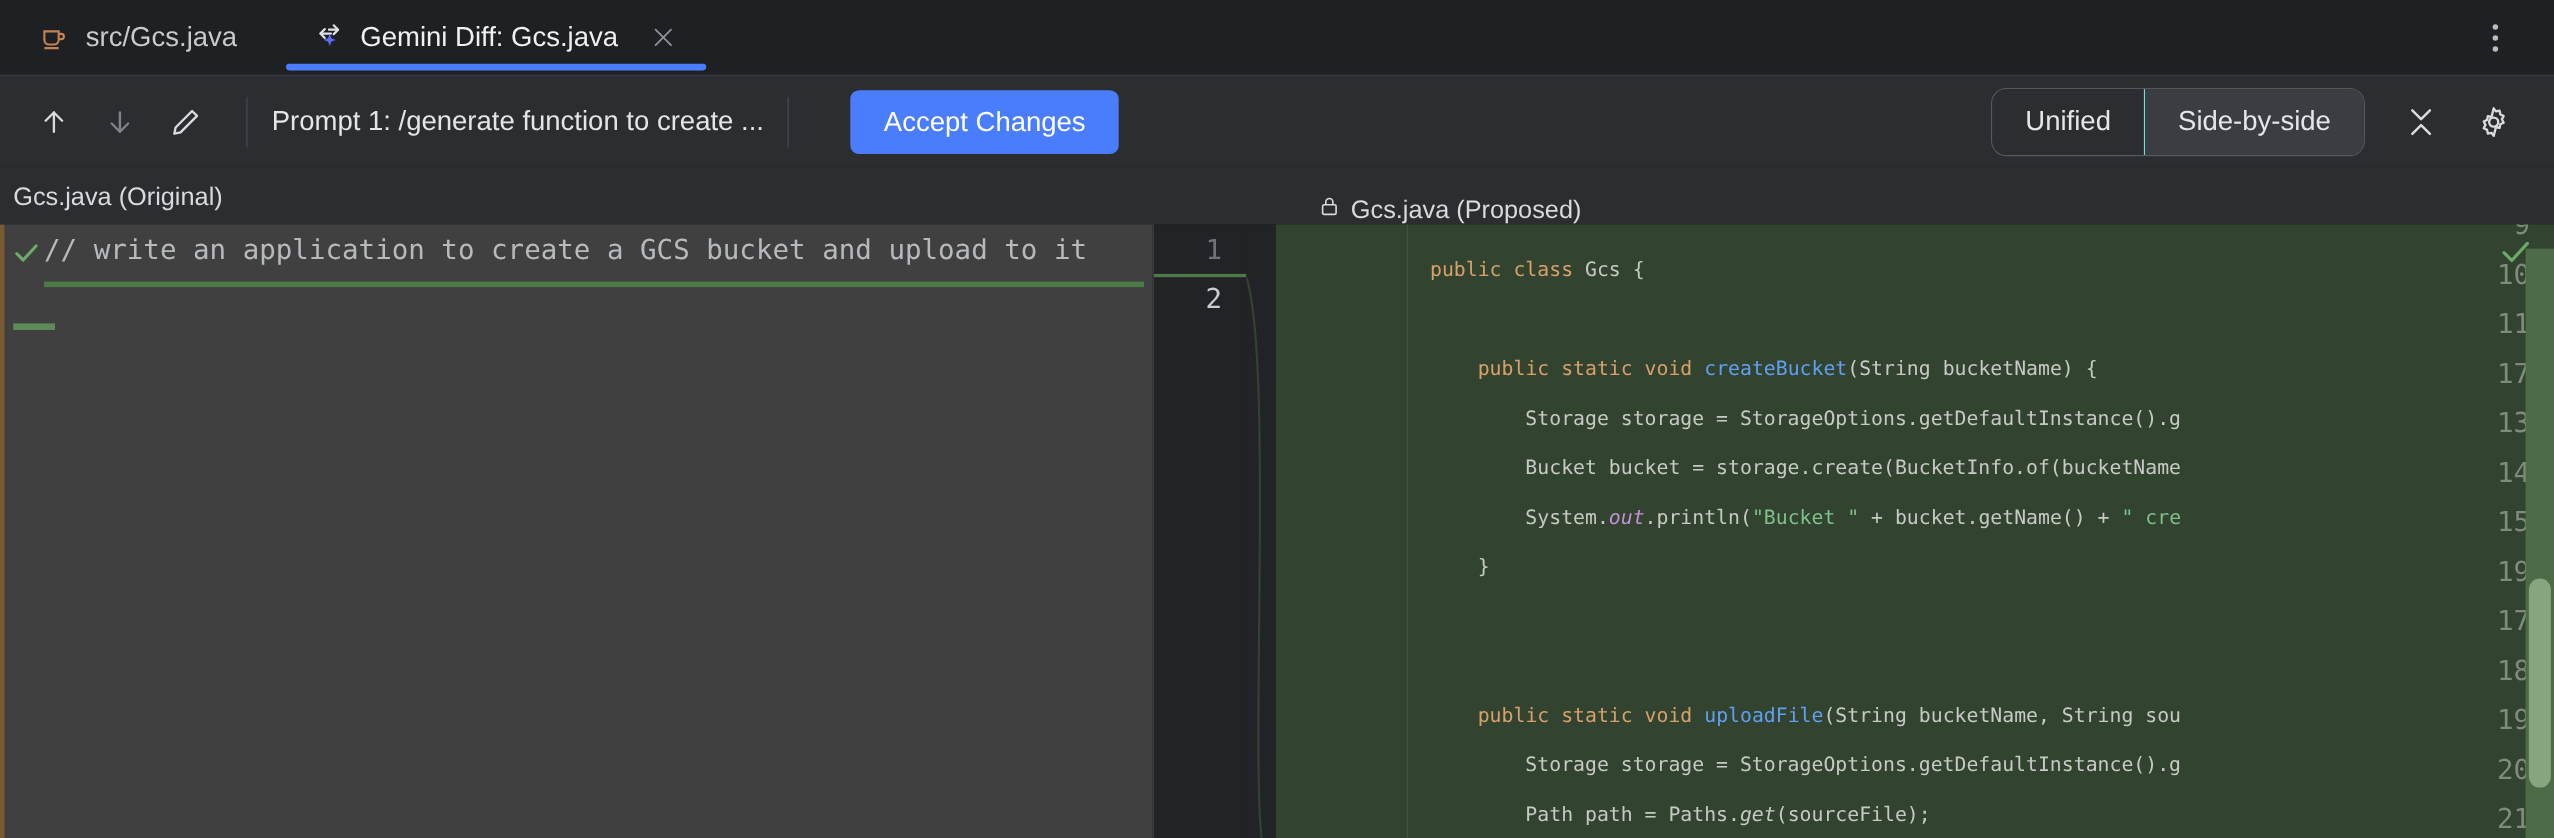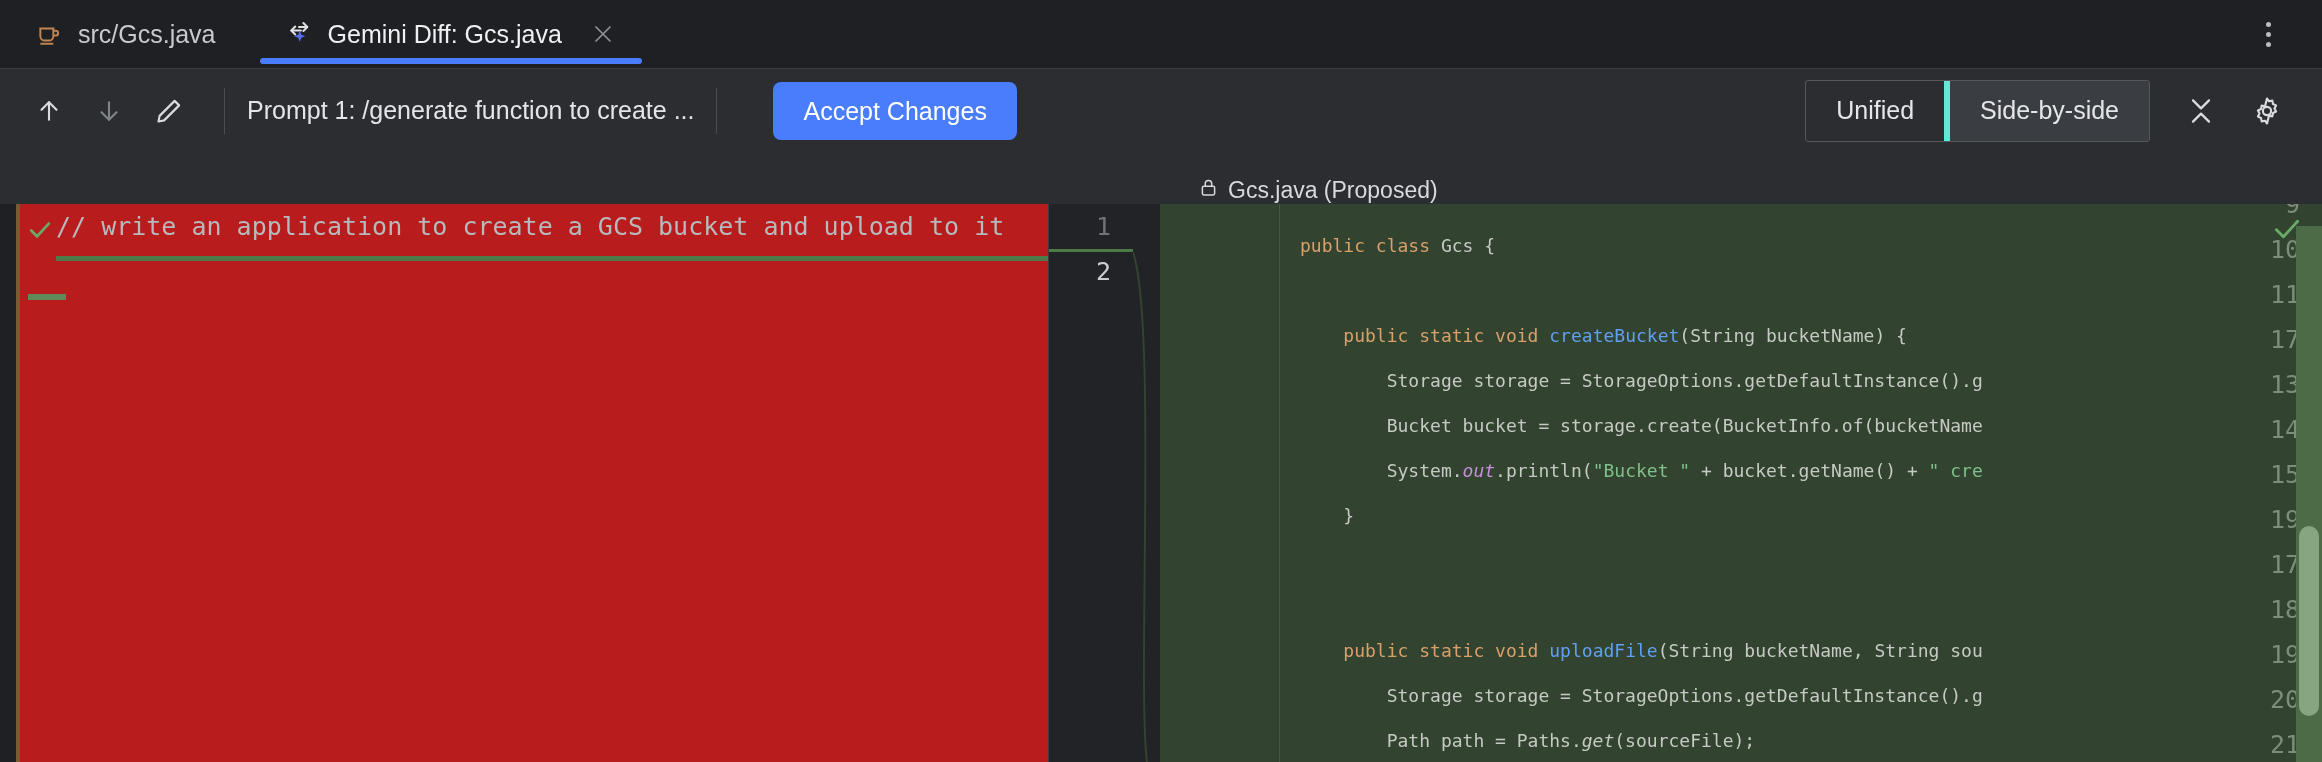--- a/index.html
+++ b/index.html
@@ -62,52 +62,52 @@
     margin-left:34px;
     background:#4a7dfc; color:#ffffff;
     font-size:25px; font-family:"Liberation Sans", sans-serif;
     border:none; border-radius:8px;
     padding:0 30px; height:58px; line-height:58px;
     white-space:nowrap; cursor:pointer;
   }
   .tb-right { margin-left:auto; display:flex; align-items:center; gap:6px; }
   .seg {
     display:flex; align-items:stretch;
-    border:1px solid #55585d; border-radius:3px; overflow:hidden;
+    border:1px solid #55585d; border-radius:14px; overflow:hidden;
     height:62px; margin-right:18px;
   }
   .seg button {
     background:transparent; border:none; color:#e4e6e9;
     font-family:"Liberation Sans", sans-serif; font-size:25px;
     padding:0 30px; cursor:pointer; white-space:nowrap;
   }
   .seg button.on { background:#3a3d42; }
-  .seg button + button { border-left:6px solid #5eead4; }
+  .seg button + button { border-left:1px solid #5eead4; }
 
   
   .fileheader {
     position:absolute; top:152px; left:0; width:2322px; height:52px;
     background:#2b2d31;
   }
   .fh-left {
     position:absolute; left:12px; top:0; height:52px;
     display:flex; align-items:center; font-size:23px; color:#d8dadd;
   }
   .fh-right {
     position:absolute; left:1198px; top:0; height:52px;
     display:flex; align-items:flex-end; gap:9px; font-size:23px; color:#d8dadd;
   }
 
   
   .body { position:absolute; top:204px; left:0; width:2322px; height:558px; }
 
   
   .pane-left {
-    position:absolute; left:16px; top:0; width:1048px; height:558px;
-    background:#b91c1c; overflow:hidden;
+    position:absolute; left:0; top:0; width:1048px; height:558px;
+    background:#404040; overflow:hidden;
   }
   .l-accentbar { position:absolute; left:0; top:0; width:4px; height:558px; background:#7a5a33; }
   .l-check { position:absolute; left:10px; top:12px; color:#6aab68; }
   .l-dash { position:absolute; left:12px; top:90px; width:38px; height:6px; background:#5d8a58; }
   .code-left {
     position:absolute; left:40px; top:8px;
     font-family:"DejaVu Sans Mono", monospace; font-size:25px;
     color:#b7babd; white-space:pre;
   }
   .l-underline { position:absolute; left:40px; top:52px; width:1000px; height:5px; background:#4e7a4a; }
@@ -240,20 +240,23 @@
       <div class="tb-icon">
         <svg width="32" height="32" viewBox="0 0 24 24" fill="none">
           <circle cx="12" cy="12" r="3.1" stroke="currentColor" stroke-width="1.6"></circle>
           <path d="M12 2.6l1.5 2.1 2.5-.5.5 2.5 2.3 1.1-1.2 2.3 1.2 2.3-2.3 1.1-.5 2.5-2.5-.5L12 21.4l-1.5-2.1-2.5.5-.5-2.5-2.3-1.1 1.2-2.3-1.2-2.3 2.3-1.1.5-2.5 2.5.5z" stroke="currentColor" stroke-width="1.6" stroke-linejoin="round"></path>
         </svg>
       </div>
     </div>
   </div>
 
   <div class="fileheader">
+    <div class="fh-left">
+      <span>Gcs.java (Original)</span>
+    </div>
     <div class="fh-right">
       <span>
         <svg width="21" height="21" viewBox="0 0 24 24" fill="none">
           <rect x="5" y="10.5" width="14" height="10" rx="1.6" stroke="currentColor" stroke-width="1.7"></rect>
           <path d="M8.3 10.5V7.6a3.7 3.7 0 0 1 7.4 0v2.9" stroke="currentColor" stroke-width="1.7"></path>
         </svg>
       </span>
       <span>Gcs.java (Proposed)</span>
     </div>
   </div>

